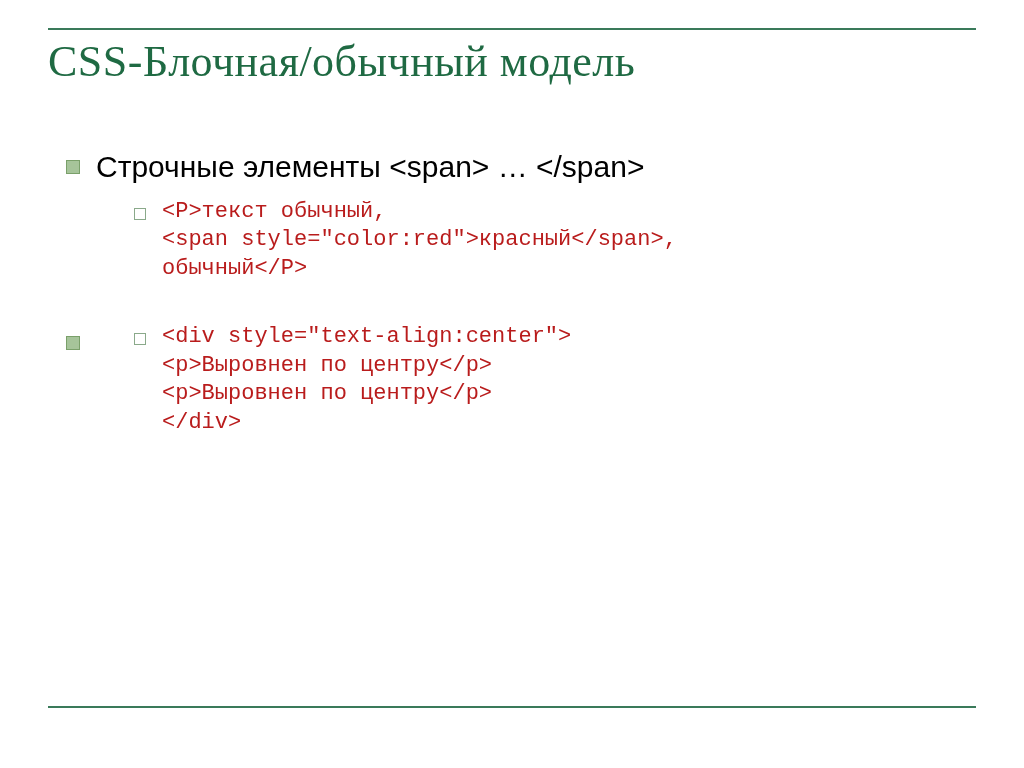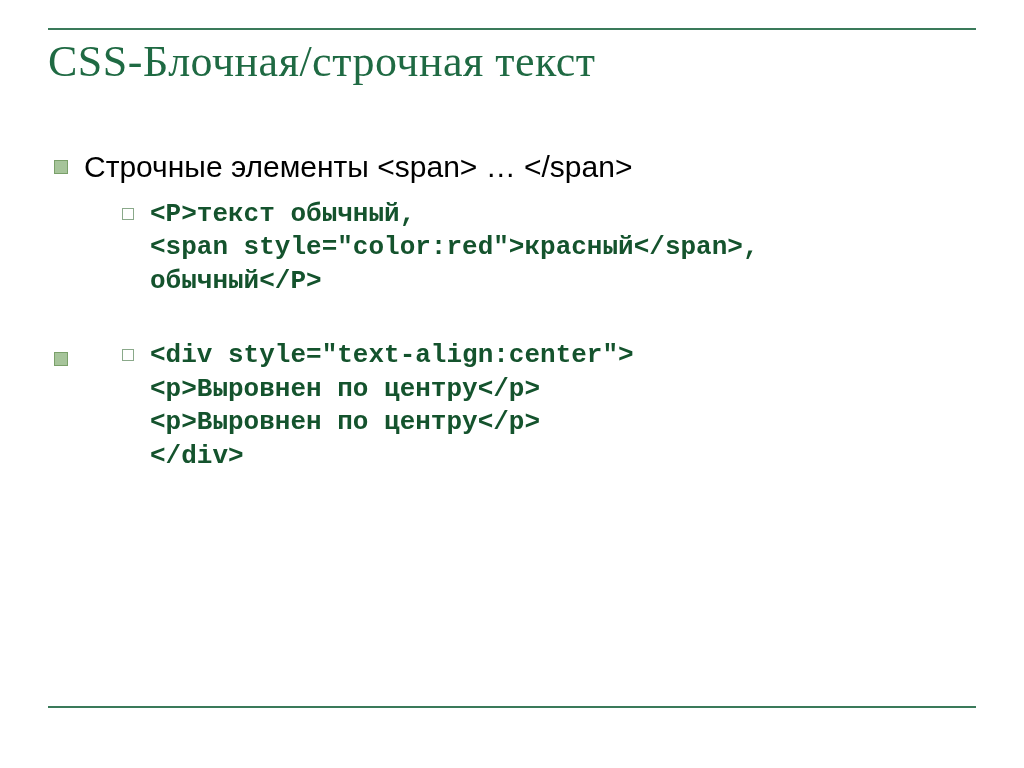--- a/index.html
+++ b/index.html
@@ -30,21 +30,21 @@
     font-weight: 400;
     margin: 6px 0 12px 0;
     letter-spacing: 0.5px;
   }
   .content {
     margin-top: 60px;
   }
   ul.level1 {
     list-style: none;
     padding-left: 0;
-    margin: 0;
+    margin: 12px;
   }
   ul.level1 > li {
     position: relative;
     padding-left: 36px;
     margin-bottom: 18px;
     font-size: 30px;
     color: #000;
     line-height: 1.35;
   }
   ul.level1 > li::before {
@@ -60,23 +60,23 @@
   ul.level2 {
     list-style: none;
     padding-left: 36px;
     margin: 10px 0 0 0;
   }
   ul.level2 > li {
     position: relative;
     padding-left: 30px;
     margin-bottom: 40px;
     font-family: "Courier New", monospace;
-    font-weight: bold;
-    font-size: 26px;
-    color: #14532d;
+    font-weight: normal;
+    font-size: 22px;
+    color: #b91c1c;
     line-height: 1.3;
     white-space: pre-wrap;
   }
   ul.level2 > li::before {
     content: "";
     position: absolute;
     left: 2px;
     top: 10px;
     width: 10px;
     height: 10px;
@@ -89,21 +89,21 @@
     right: 48px;
     bottom: 60px;
     border-top: 2px solid #3a7a5a;
   }
 </style>
 </head>
 <body>
 
 <div class="slide">
   <div class="rule-top"></div>
-  <div class="title">CSS-Блочная/строчная текст</div>
+  <div class="title">CSS-Блочная/обычный модель</div>
 
   <div class="content">
     <ul class="level1">
       <li>
         <span>Строчные элементы &lt;span&gt; … &lt;/span&gt;</span>
         <ul class="level2">
           <li>&lt;P&gt;текст обычный,
 &lt;span style="color:red"&gt;красный&lt;/span&gt;,
 обычный&lt;/P&gt;</li>
         </ul>

